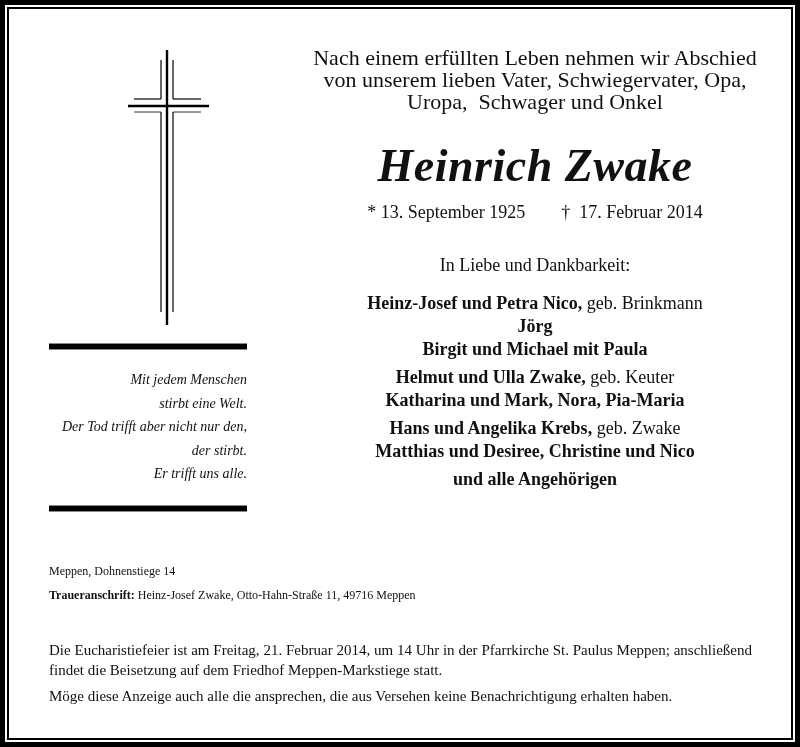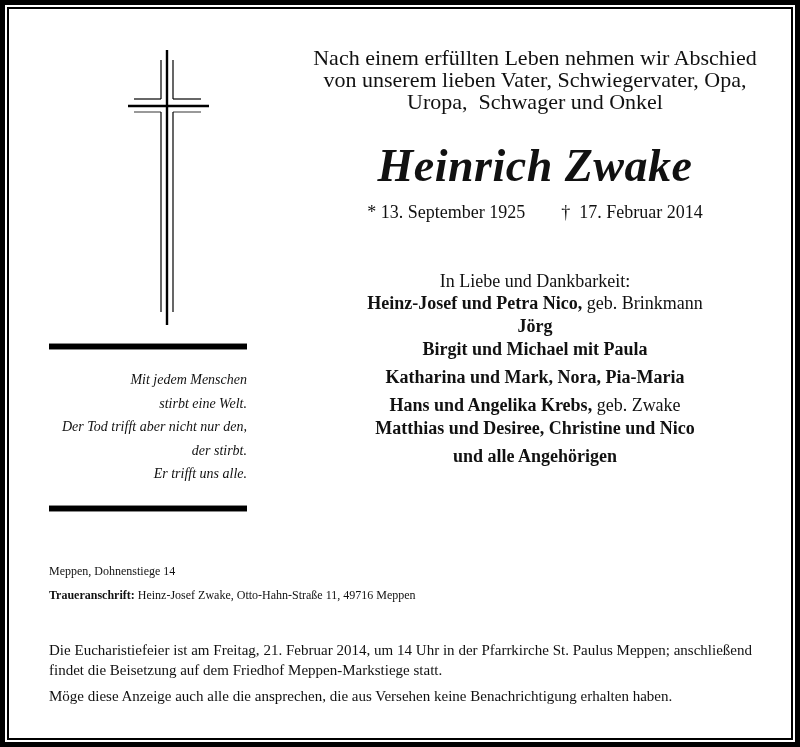--- a/index.html
+++ b/index.html
@@ -11,21 +11,21 @@
                  box-sizing: border-box; border: 2px solid #000; }
   .cross { position: absolute; left: 120px; top: 45px; width: 95px; height: 285px; }
   .quote-box { position: absolute; left: 49px; top: 343px; width: 198px; }
   .dbl-rule { height: 5px; background: #000; border-top: 1px solid #888; border-bottom: 1px solid #888; }
   .quote-text { font-style: italic; font-size: 14px; line-height: 23.5px; text-align: right;
                 padding: 18px 0 19px 0; white-space: nowrap; }
   .right-col { position: absolute; left: 300px; width: 470px; text-align: center; }
   .intro { top: 47px; font-size: 22px; line-height: 22px; }
   .name { top: 140px; font-size: 46px; font-weight: bold; font-style: italic; line-height: 52px; letter-spacing: 0.5px; }
   .dates { top: 201px; font-size: 18px; line-height: 22px; white-space: pre; }
-  .thanks { top: 254px; font-size: 18px; line-height: 22px; margin-top: 16px; }
+  .thanks { top: 254px; font-size: 18px; line-height: 22px; }
   .family { top: 292px; font-size: 18px; line-height: 23px; }
   .family .grp { margin-bottom: 5px; }
   .family b { font-weight: bold; }
   .family .line { white-space: nowrap; }
   .all { margin-top: 4px; font-weight: bold; }
   .address { position: absolute; left: 49px; top: 559px; font-size: 12px; line-height: 24px; }
   .address b { font-weight: bold; }
   .notice { position: absolute; left: 49px; top: 640px; width: 703px; font-size: 15px; line-height: 20px; }
   .notice p { margin: 0 0 6px 0; }
   .justify { text-align: justify; text-align-last: left; }
@@ -73,20 +73,21 @@
 
 <div class="right-col thanks">In Liebe und Dankbarkeit:</div>
 
 <div class="right-col family">
   <div class="grp">
     <div class="line"><b>Heinz-Josef und Petra Nico,</b><span> geb. Brinkmann</span></div>
     <div class="line"><b>Jörg</b></div>
     <div class="line"><b>Birgit und Michael mit Paula</b></div>
   </div>
   <div class="grp">
+    <div class="line"><b>Helmut und Ulla Zwake,</b><span> geb. Keuter</span></div>
     <div class="line"><b>Katharina und Mark, Nora, Pia-Maria</b></div>
   </div>
   <div class="grp">
     <div class="line"><b>Hans und Angelika Krebs,</b><span> geb. Zwake</span></div>
     <div class="line"><b>Matthias und Desiree, Christine und Nico</b></div>
   </div>
   <div class="all">und alle Angehörigen</div>
 </div>
 
 <div class="address">

